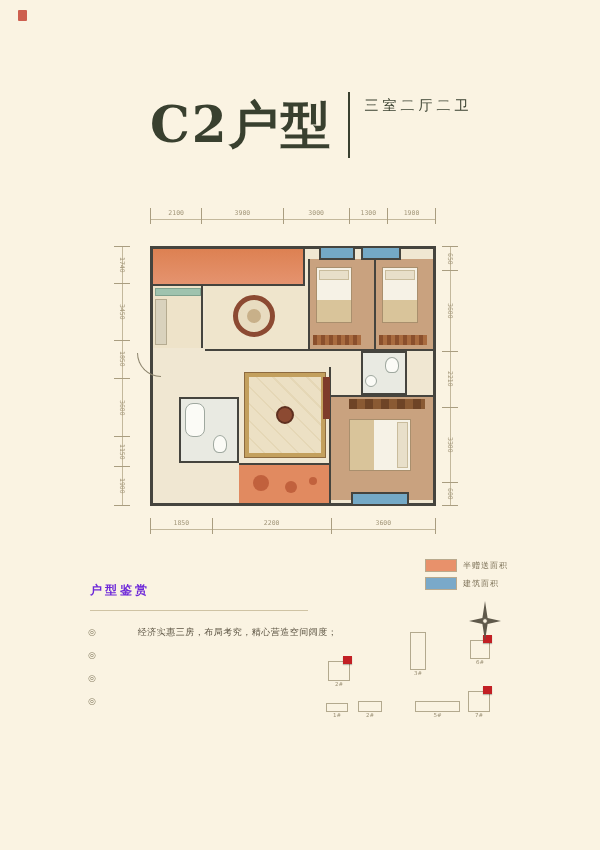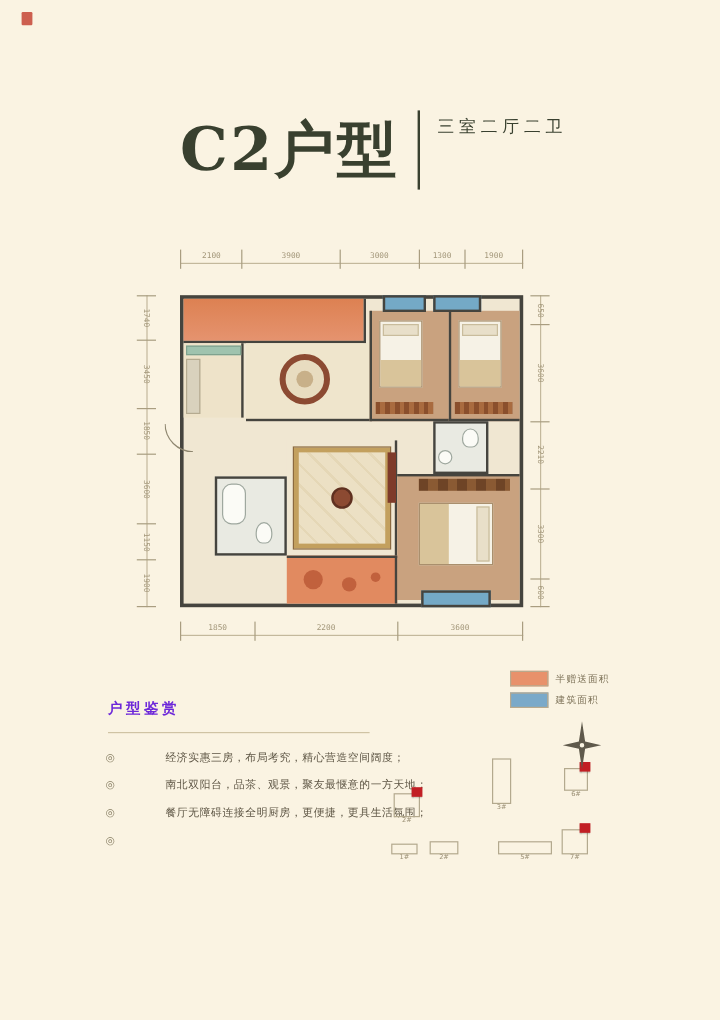--- a/index.html
+++ b/index.html
@@ -225,25 +225,23 @@
 
   <div class="sec-title">户型鉴赏</div>
   <div class="sec-line"></div>
   <div class="features">
       <div class="feature-row">
         <span class="bullet">◎</span>
         <span class="feature-text">经济实惠三房，布局考究，精心营造空间阔度；</span>
       </div>
       <div class="feature-row">
         <span class="bullet">◎</span>
-        <span class="feature-text">南北双阳台，品茶、观景，聚友最惬意的一方天地；</span>
-      </div>
-      <div class="feature-row">
-        <span class="bullet">◎</span>
-        <span class="feature-text">餐厅无障碍连接全明厨房，更便捷，更具生活氛围；</span>
+      </div>
+      <div class="feature-row">
+        <span class="bullet">◎</span>
       </div>
       <div class="feature-row">
         <span class="bullet">◎</span>
       </div>
     </div>
 
 
   <div class="siteplan">
       <div class="bld" style="left: 28px; top: 63px; width: 22px; height: 20px;">
         <span class="bmark" style="background: rgb(194, 31, 36);"></span>

